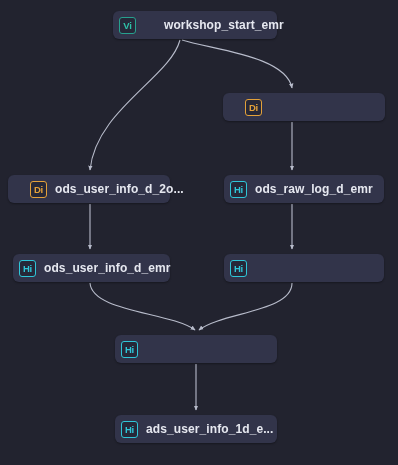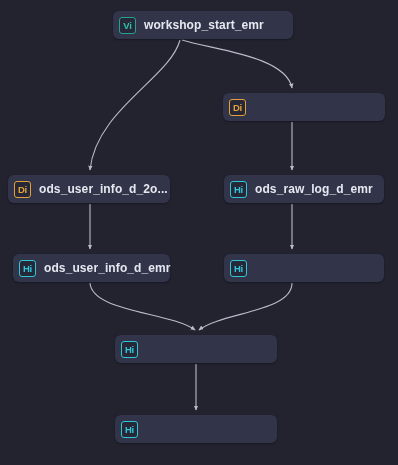--- a/index.html
+++ b/index.html
@@ -49,20 +49,21 @@
     letter-spacing: -0.2px;
     box-sizing: border-box;
   }
   .badge.teal {
     border-color: #27a08e;
     color: #2fc2a8;
   }
   .badge.orange {
     border-color: #e3a13a;
     color: #e3a13a;
+    margin-left: 16px;
   }
   .badge.cyan {
     border-color: #2fc6d8;
     color: #2fc6d8;
   }
   .node-label {
     margin-left: 8px;
     color: #e6e8f0;
     font-size: 12px;
     font-weight: 600;
@@ -86,21 +87,21 @@
       <path d="M 182 40 C 214 50 286 56 292 88"></path>
       <path d="M 292 122 L 292 170"></path>
       <path d="M 90 204 L 90 249"></path>
       <path d="M 292 204 L 292 249"></path>
       <path d="M 90 283 C 92 312 170 312 195 330"></path>
       <path d="M 292 283 C 292 312 222 312 199 330"></path>
       <path d="M 196 364 L 196 410"></path>
     </g>
   </svg>
 
-  <div class="node" style="left:113px; top:11px; width:180px;">
+  <div class="node" style="left:113px; top:11px; width:164px;gap:20px;">
     <span class="badge teal">Vi</span>
     <span class="node-label">workshop_start_emr</span>
   </div>
 
   <div class="node" style="left:223px; top:93px; width:162px;">
     <span class="badge orange">Di</span>
   </div>
 
   <div class="node" style="left:8px; top:175px; width:162px;">
     <span class="badge orange">Di</span>
@@ -120,15 +121,16 @@
   <div class="node" style="left:224px; top:254px; width:160px;">
     <span class="badge cyan">Hi</span>
   </div>
 
   <div class="node" style="left:115px; top:335px; width:162px;">
     <span class="badge cyan">Hi</span>
   </div>
 
   <div class="node" style="left:115px; top:415px; width:162px;">
     <span class="badge cyan">Hi</span>
+    <span class="node-label">ads_user_info_1d_e...</span>
   </div>
 
 </div>
 
 </body></html>

